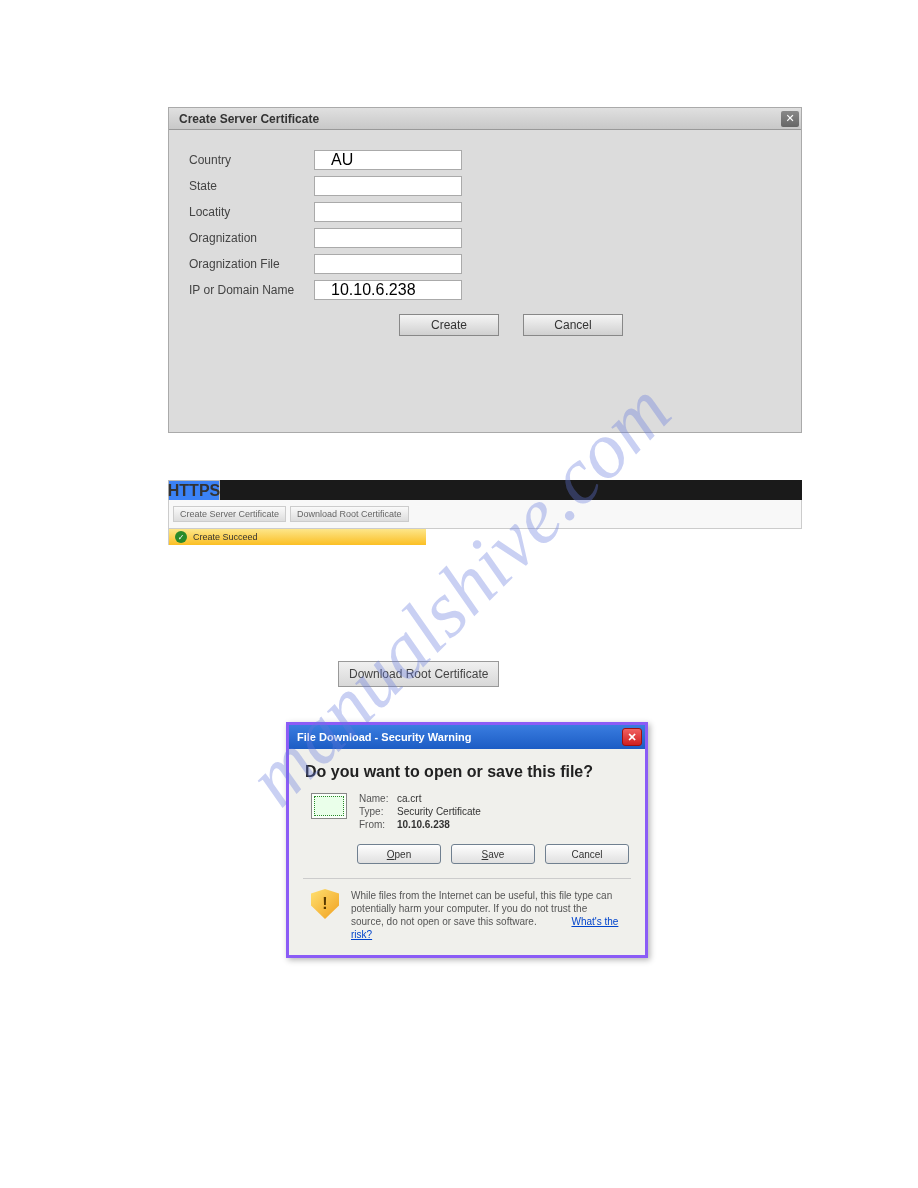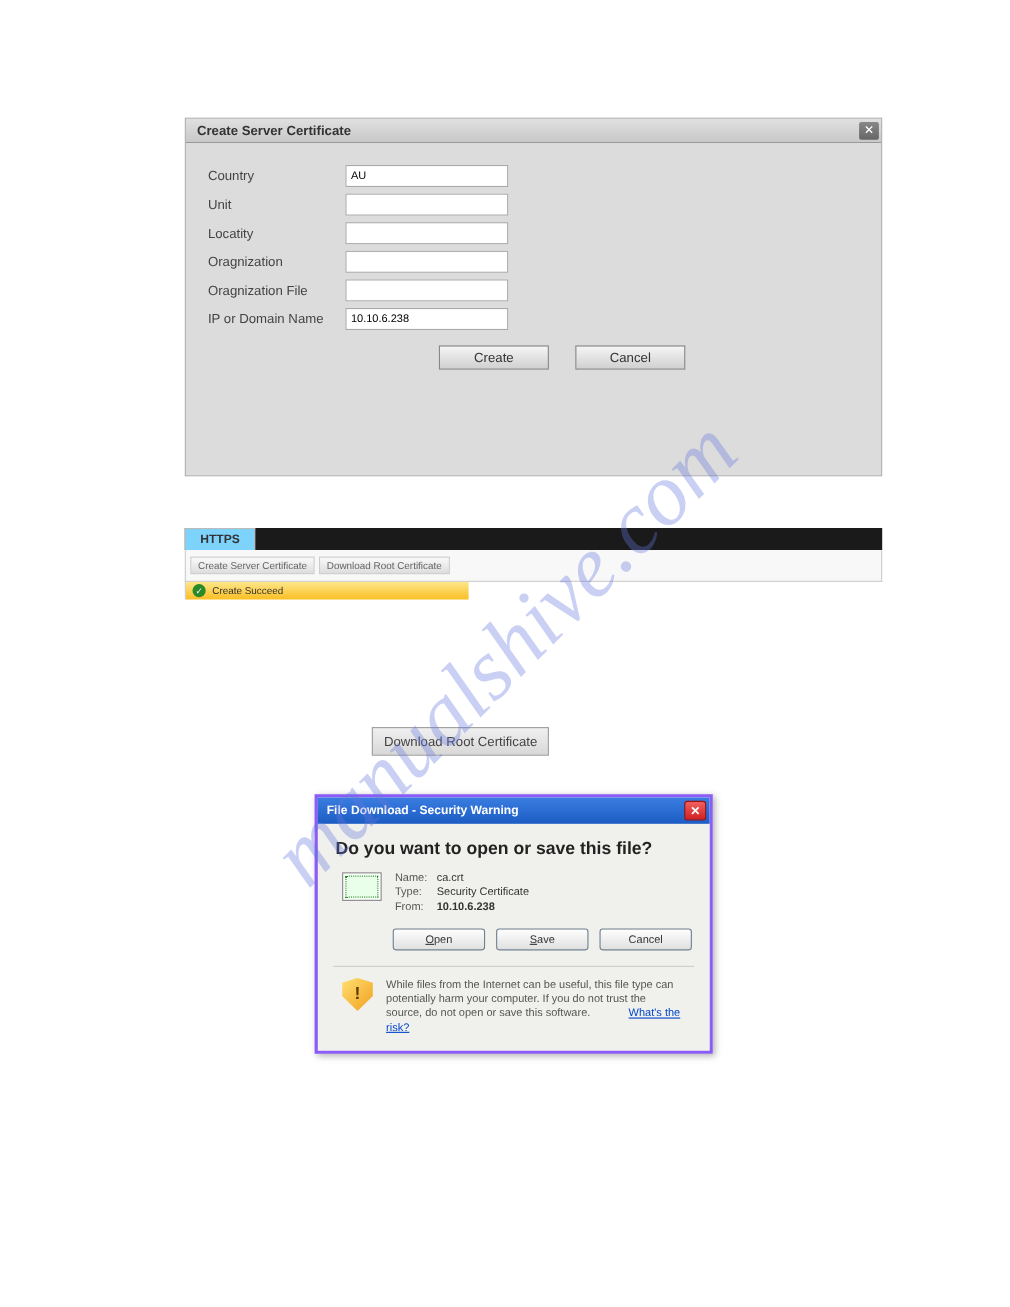--- a/index.html
+++ b/index.html
@@ -52,22 +52,22 @@
   .form-row {
     display: flex;
     align-items: center;
     margin-bottom: 6px;
   }
   .form-row label { font-size: 12px; color: #444; width: 125px; }
   .form-row input {
     width: 148px; height: 20px;
     border: 1px solid #aaa;
     background: #fff;
-    padding: 0 4px;
-    font-size: 10px;
+    padding: 0 16px;
+    font-size: 16px;
   }
   .panel1-buttons {
     margin-top: 14px;
     margin-left: 190px;
     display: flex;
     gap: 24px;
     padding-left: 20px;
   }
   .btn-gray {
     width: 100px; height: 22px;
@@ -83,24 +83,24 @@
     position: absolute;
     top: 480px; left: 168px;
     width: 634px;
   }
   .tabs-row {
     height: 20px;
     background: #1a1a1a;
     display: flex;
   }
   .tab-https {
-    background: #7dd3fc;
-    width: 64px;
+    background: #3b82f6;
+    width: 52px;
     height: 20px;
-    font-size: 11px;
+    font-size: 16px;
     font-weight: bold;
     color: #333;
     display: flex; align-items: center; justify-content: center;
     border: 1px solid #bbb;
     border-bottom: none;
   }
   .panel2-toolbar {
     background: #f8f8f8;
     padding: 6px 4px;
     display: flex;
@@ -253,21 +253,21 @@
   <div class="panel1-header">
     <span class="panel1-title">Create Server Certificate</span>
     <span class="close-x">✕</span>
   </div>
   <div class="panel1-body">
     <div class="form-row">
       <label>Country</label>
       <input type="text" value="AU" style="">
     </div>
     <div class="form-row">
-      <label>Unit</label>
+      <label>State</label>
       <input type="text" value="" style="">
     </div>
     <div class="form-row">
       <label>Locatity</label>
       <input type="text" value="" style="">
     </div>
     <div class="form-row">
       <label>Oragnization</label>
       <input type="text" value="" style="">
     </div>

